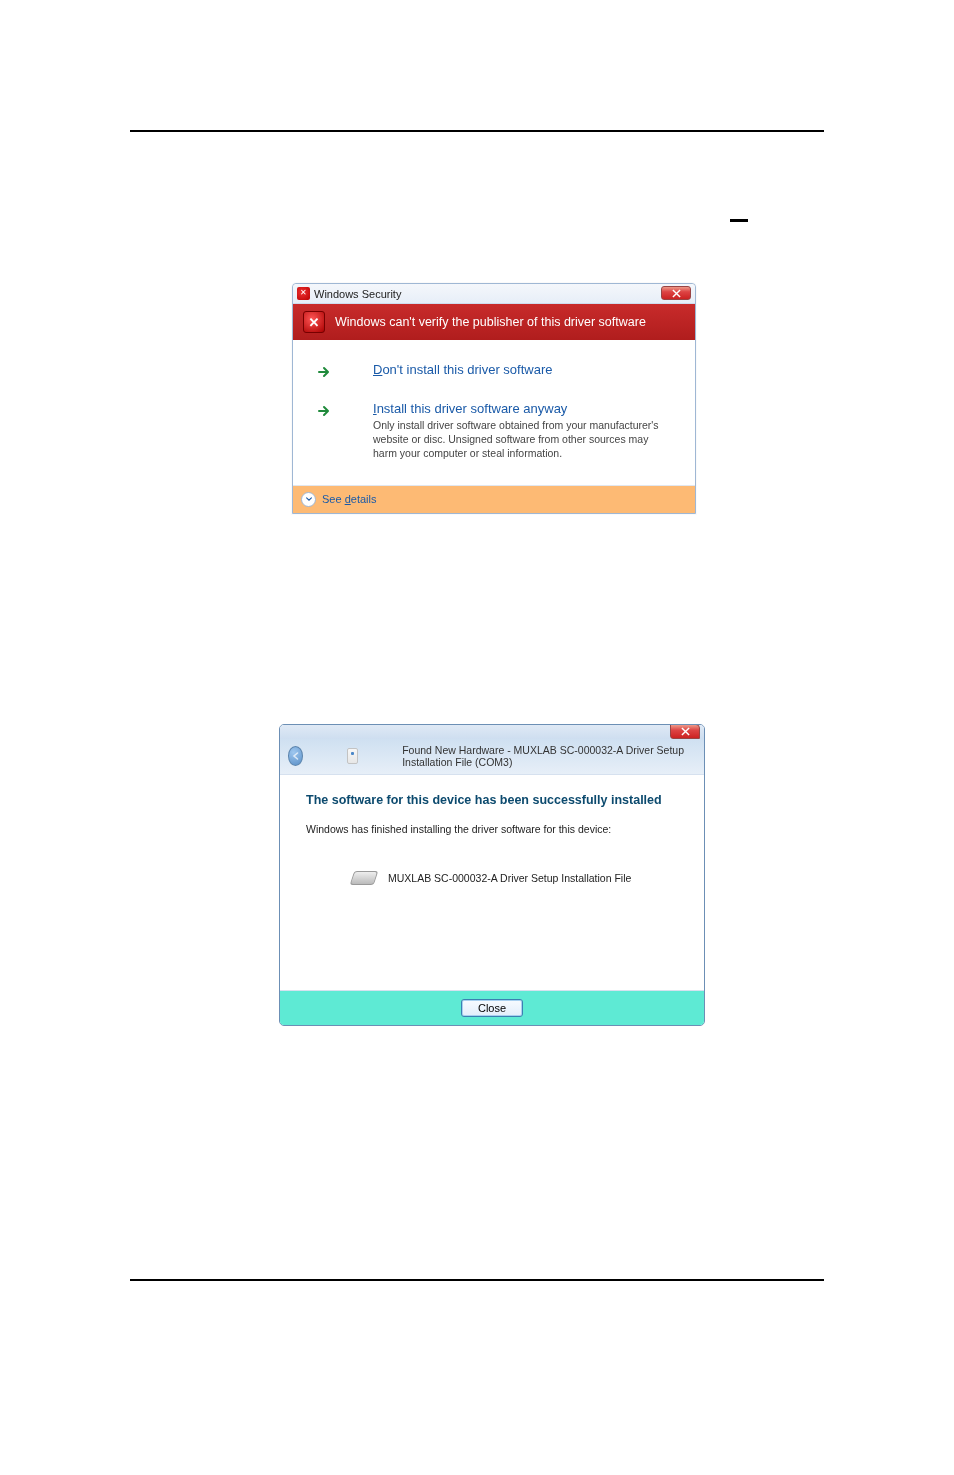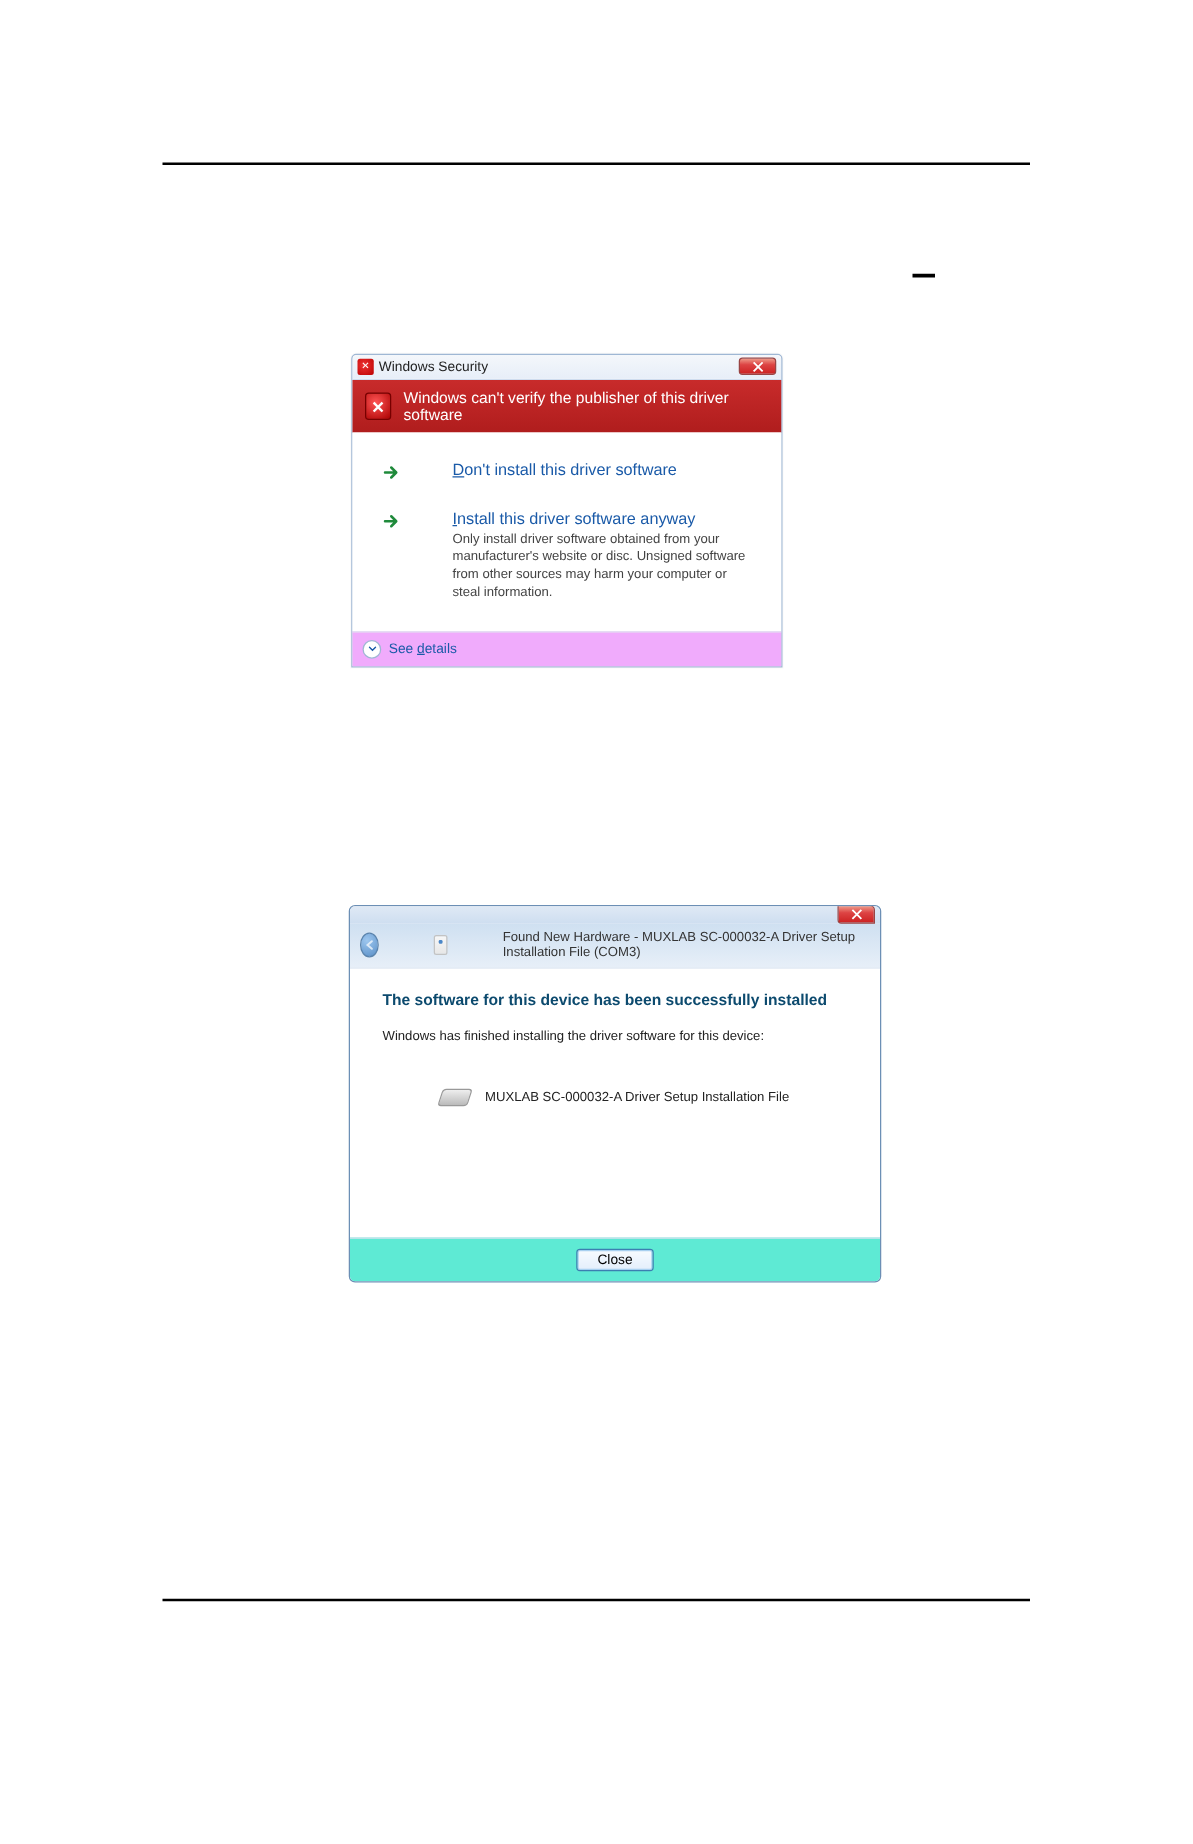--- a/index.html
+++ b/index.html
@@ -29,22 +29,22 @@
     top: 219px;
     left: 730px;
     width: 18px;
     border-top: 3px solid #000;
   }
 
   
   .dlg1 {
     position: absolute;
     top: 283px;
-    left: 281px;
-    width: 345px;
+    left: 292px;
+    width: 404px;
     border: 1px solid #9fb7d4;
     border-radius: 4px 4px 0 0;
     background: #fff;
     box-shadow: 0 0 0 1px rgba(0,0,0,0.02);
   }
   .dlg1-titlebar {
     display: flex;
     align-items: center;
     height: 20px;
     padding: 0 4px;
@@ -107,21 +107,21 @@
   }
   .opt-title{
     color:#1a5aa8; font-size:13px; margin-bottom:2px;
   }
   .opt-title .ul{text-decoration:underline;}
   .opt-desc{
     color:#444; font-size:10.5px; line-height:1.35;
   }
   .dlg1-footer{
     border-top:1px solid #e1e7ef;
-    background:#f0abfc;
+    background:#fdba74;
     padding:6px 8px;
     display:flex; align-items:center;
     font-size:11px; color:#1a5aa8;
   }
   .dlg1-footer .chev{
     width:15px;height:15px;border:1px solid #9fb7d4;border-radius:50%;
     margin-right:6px; display:flex;align-items:center;justify-content:center;
     background:#fff;
   }
   .dlg1-footer .chev svg{width:8px;height:8px;}

